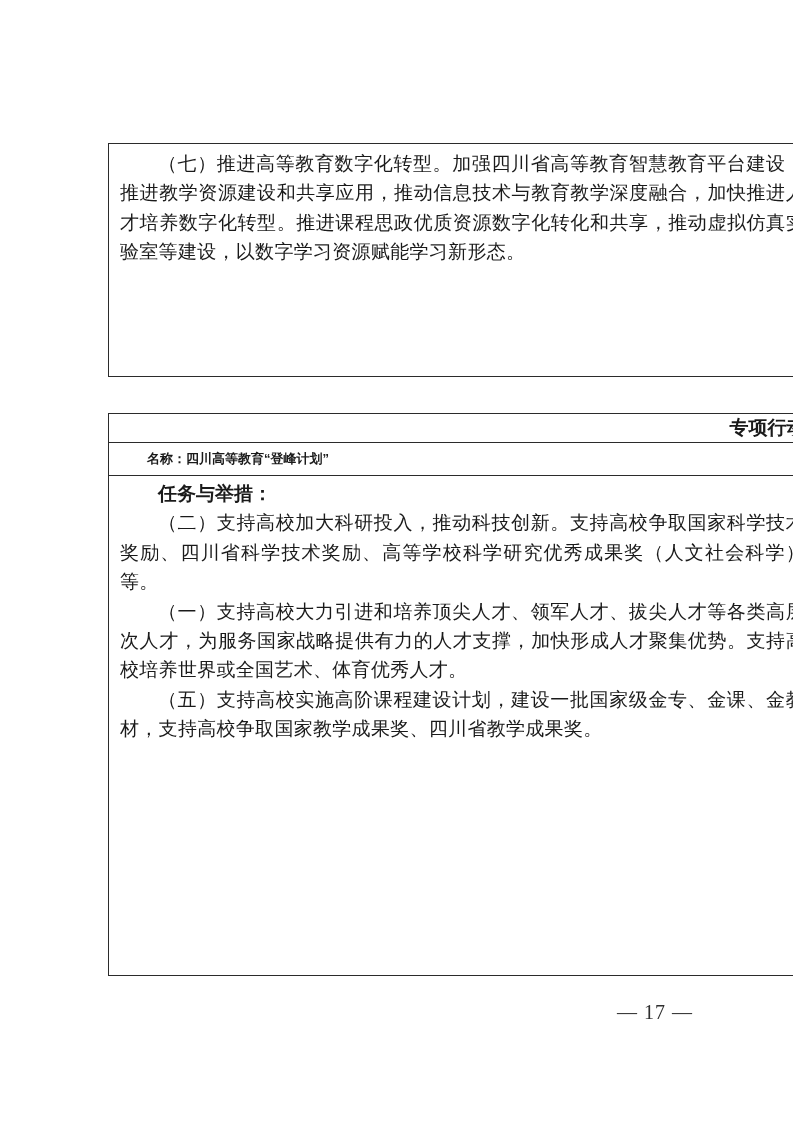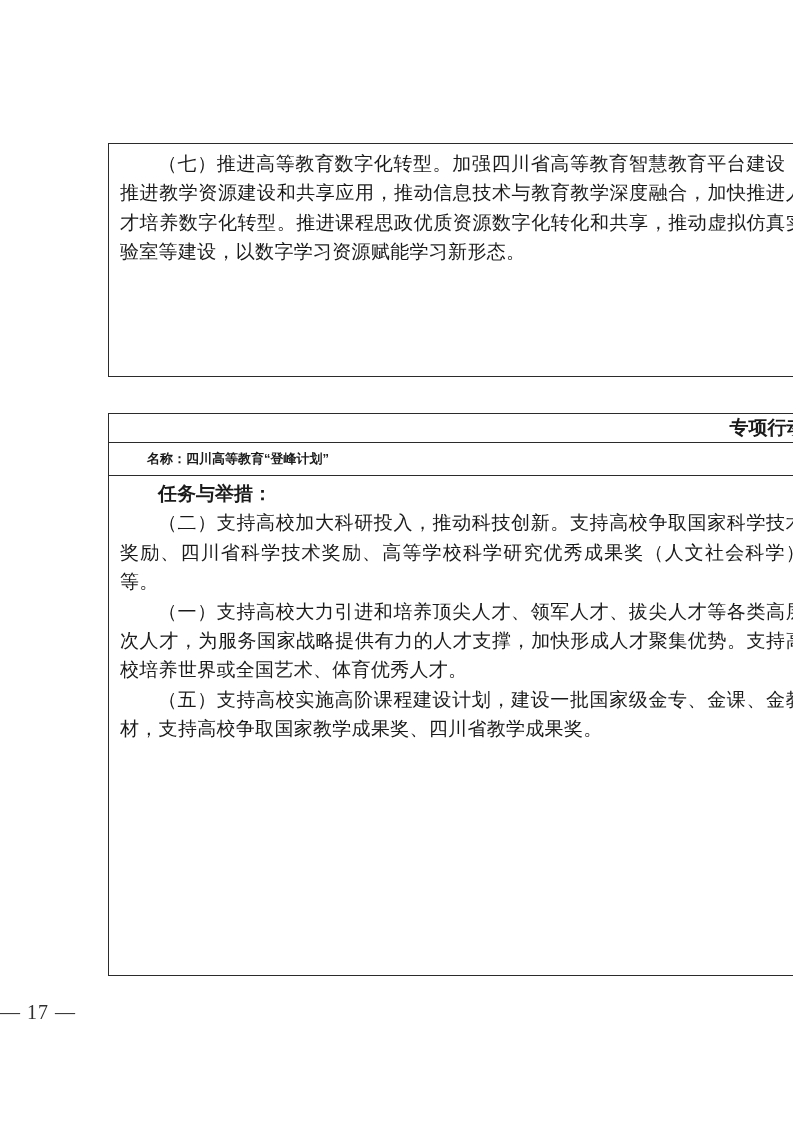--- a/index.html
+++ b/index.html
@@ -70,21 +70,21 @@
     line-height: 29.4px;
     text-indent: 2em;
     font-family: "Liberation Sans", "DejaVu Sans", sans-serif;
     font-weight: 700;
   }
   .page-number {
     position: absolute;
     top: 1001px;
     left: 0;
     right: 100px;
-    text-align: left;
+    text-align: right;
     font-size: 20px;
     color: #2f2f2f;
     letter-spacing: 1px;
   }
 </style>
 </head>
 <body>
 
 <div class="page">
 

